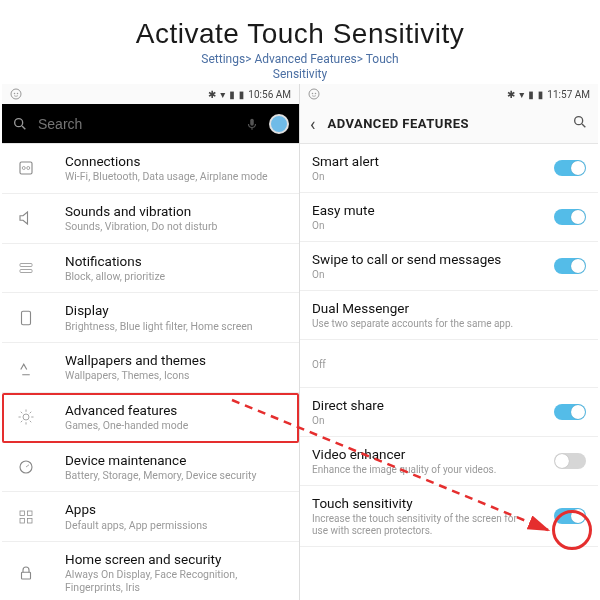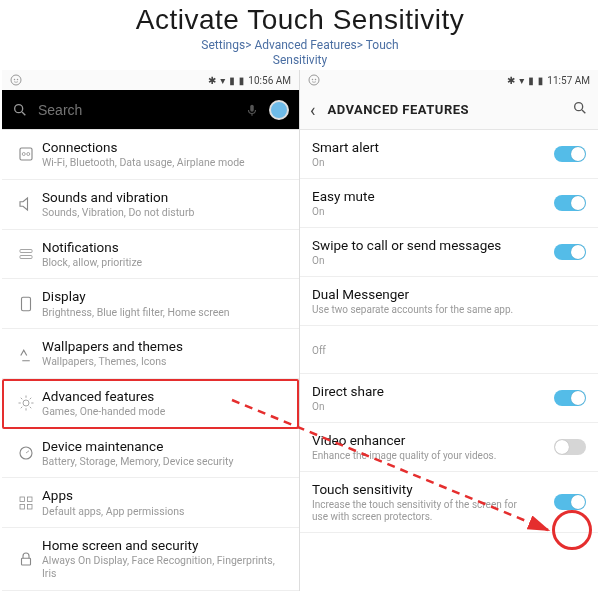--- a/index.html
+++ b/index.html
@@ -1,40 +1,40 @@
 <!DOCTYPE html>
 <html><head>
 <meta charset="utf-8">
 <style>
   * { box-sizing: border-box; margin: 0; padding: 0; }
   body {
     font-family: -apple-system, BlinkMacSystemFont, "Segoe UI", Roboto, Helvetica, Arial, sans-serif;
     width: 600px; height: 600px; background: #fff; position: relative; overflow: hidden;
   }
-  .header { text-align: center; padding: 4px 0 2px; }
+  .header { text-align: center; padding: 18px 0 2px; }
   .title { font-family: "Century Gothic", "Futura", sans-serif; font-size: 28px; font-weight: 400; color: #1a1a1a; letter-spacing: .5px; }
   .crumb { color: #4b6fa3; font-size: 12px; margin-top: 2px; line-height: 1.25; }
   .phones { display: flex; gap: 0; padding: 0 2px; }
   .phone { width: 50%; background: #fff; position: relative; }
   .phone.left  { border-right: 1px solid #ddd; }
   .status { display:flex; align-items:center; height:20px; padding:0 8px; font-size:10px; color:#444; background:#fafafa; }
   .status .l { display:flex; align-items:center; gap:4px; }
   .status .r { margin-left:auto; display:flex; align-items:center; gap:4px; }
   .alien { width:12px; height:12px; }
   .searchbar { display:flex; align-items:center; height:40px; background:#000000; border-bottom:1px solid #e5e5e5; padding:0 10px; gap:10px; }
   .mag { color:#888; flex:0 0 auto; display:flex; }
   .search-input { flex:1; border:none; outline:none; background:transparent; font-size:14px; color:#b5b5b5; }
   .mic { color:#555; display:flex; }
   .avatar { width:20px; height:20px; border-radius:50%; background:#6fbbe8; border:2px solid #e0e0e0; }
   .titlebar { display:flex; align-items:center; height:40px; padding:0 10px; background:#fafafa; border-bottom:1px solid #e5e5e5; gap:12px; }
   .titlebar .back { font-size:18px; color:#444; }
   .titlebar .ttl { font-size:13px; font-weight:700; letter-spacing:.5px; color:#222; }
   .titlebar .srch { margin-left:auto; color:#555; }
   .list { }
-  .row { display:flex; align-items:center; padding:9px 12px 9px 12px; border-bottom:1px solid #eee; gap:4px; min-height:48px; }
+  .row { display:flex; align-items:center; padding:9px 12px 9px 12px; border-bottom:1px solid #eee; gap:27px; min-height:48px; }
   .row .ico { width:24px; display:flex; justify-content:center; color:#777; flex:0 0 24px; }
   .row .txt { flex:1; min-width:0; }
   .row .lbl { font-size:13.5px; color:#111; line-height:1.2; }
   .row .sub { font-size:10.5px; color:#9a9a9a; line-height:1.2; margin-top:2px; }
   .row2 { display:flex; align-items:center; padding:9px 12px; border-bottom:1px solid #eee; gap:20px; min-height:48px; }
   .row2 .txt { flex:1; min-width:0; }
   .row2 .lbl { font-size:13.5px; color:#111; }
   .row2 .sub { font-size:10px; color:#9a9a9a; margin-top:2px; line-height:1.2; }
   .toggle { width:32px; height:16px; border-radius:10px; background:#54bce8; position:relative; flex:0 0 auto; }
   .toggle::after { content:""; position:absolute; right:1px; top:1px; width:14px; height:14px; border-radius:50%; background:#fff; box-shadow:0 0 1px rgba(0,0,0,.3); }

